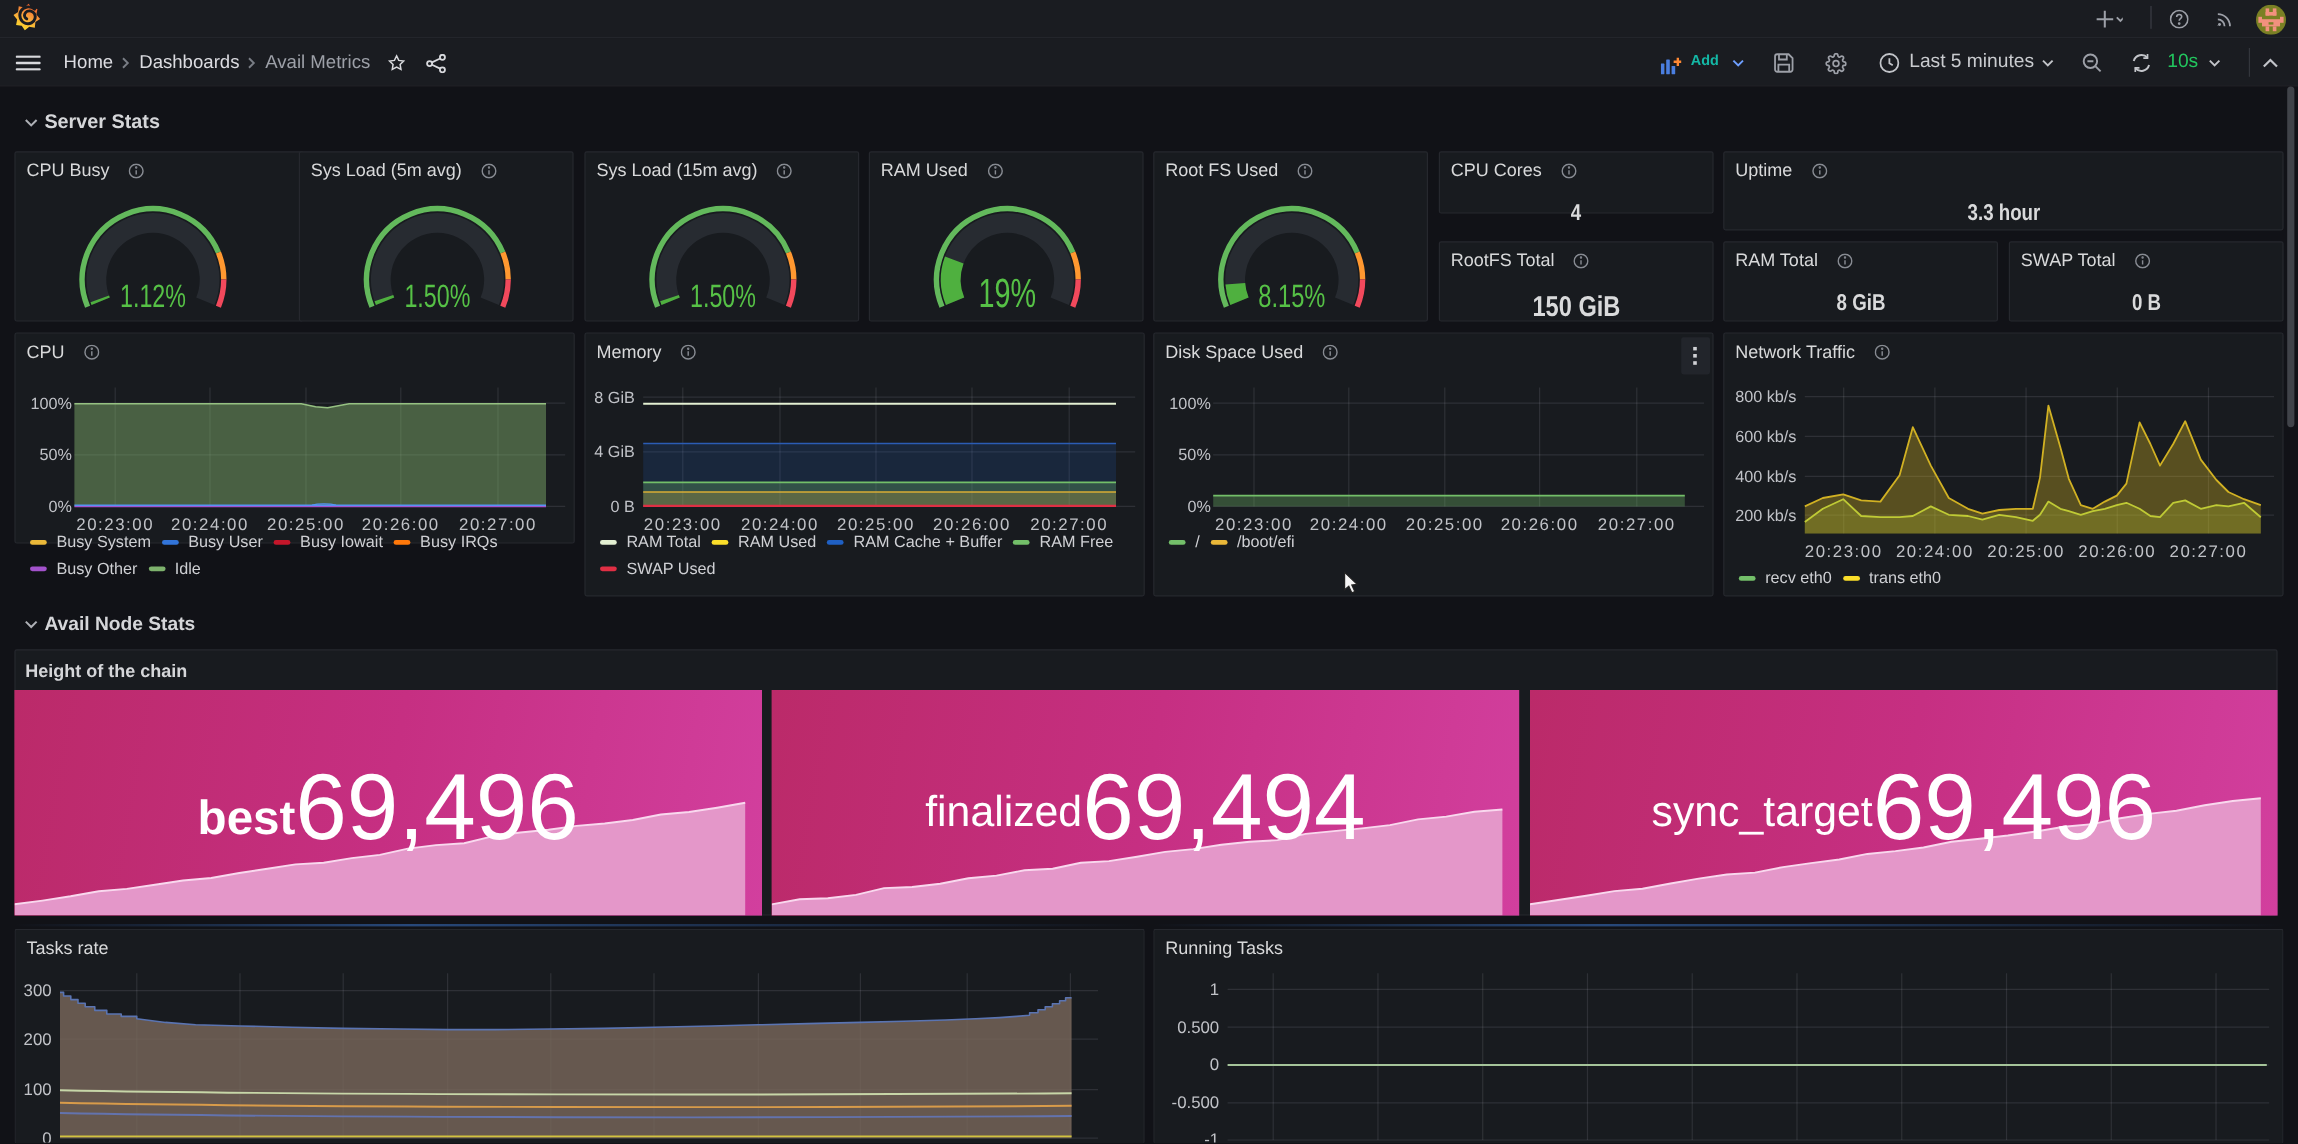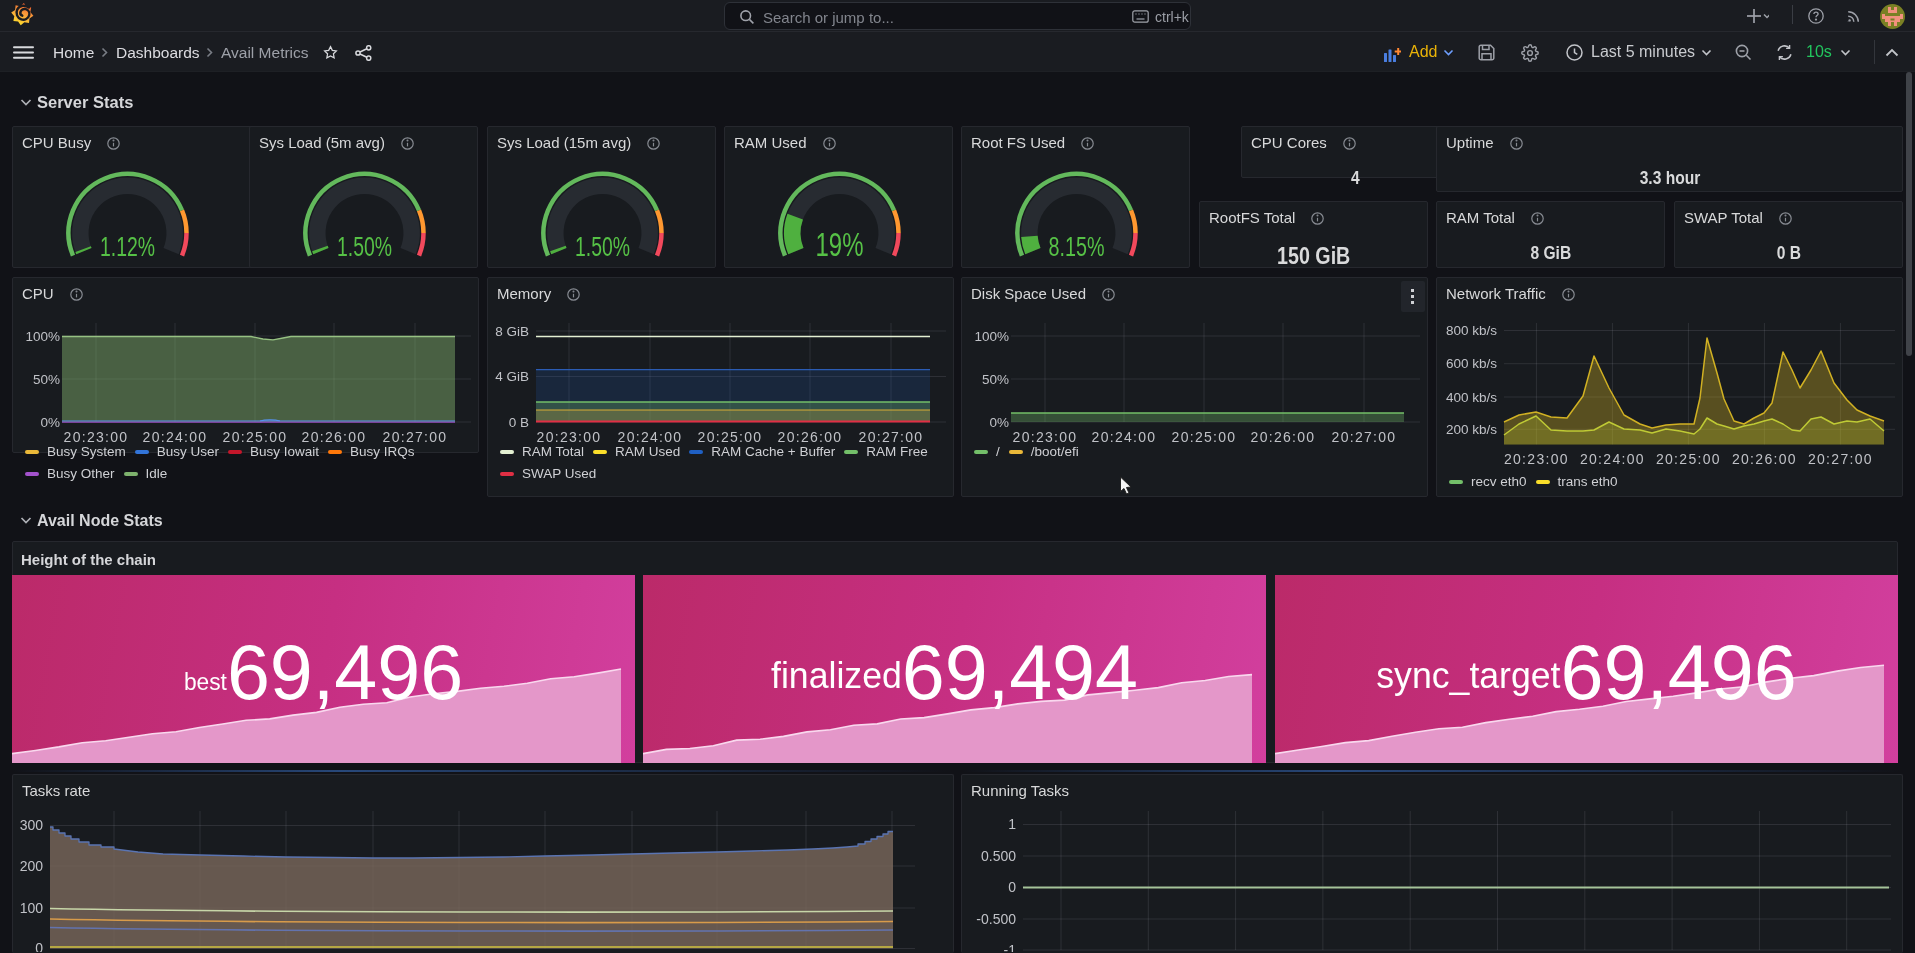--- a/index.html
+++ b/index.html
@@ -16,36 +16,20 @@
 <defs>
         <linearGradient id="gf" x1="0.25" y1="1" x2="0.7" y2="0">
           <stop offset="0" stop-color="#fce22a"></stop>
           <stop offset="0.5" stop-color="#f8a43c"></stop>
           <stop offset="1" stop-color="#f1582b"></stop>
         </linearGradient>
       </defs>
 <path fill="url(#gf)" d="M12.9 1.1 L15.5 5.0 L20.2 5.5 L19.3 10.1 L22.4 13.8 L18.5 16.4 L18.0 21.1 L13.4 20.2 L9.7 23.3 L7.1 19.4 L2.4 18.9 L3.3 14.3 L0.2 10.6 L4.1 8.0 L4.6 3.3 L9.2 4.2 Z"></path>
 <path d="M17.9 5.6 C14.2 2.5, 8.4 3.3, 6.3 7.4 C4.4 11.2, 6.2 16.1, 10.3 17.4 C13.7 18.5, 17.3 16.7, 18.2 13.3 C18.9 10.6, 17.4 7.9, 14.8 7.2 C12.7 6.6, 10.4 7.6, 9.6 9.6 C9.0 11.2, 9.7 13.0, 11.3 13.7" stroke="#1a1c21" stroke-width="2.4" fill="none" stroke-linecap="round"></path>
 </svg>
-<div style="position:absolute;left:724px;top:2px;width:467px;height:28px;background:#111217;border:1px solid #2e3138;border-radius:6px">
-  <svg class="icon" style="left:14px;top:6px" width="16" height="16" viewBox="0 0 16 16" fill="none" stroke="#9fa2aa" stroke-width="1.6">
-        <circle cx="6.7" cy="6.7" r="4.8"></circle>
-        <line x1="10.4" y1="10.4" x2="14.4" y2="14.4"></line>
-      </svg>
-  <span style="position:absolute;left:38px;top:5.5px;font-size:15px;color:#82858d">Search or jump to...</span>
-  <svg class="icon" style="left:407px;top:7px" width="17" height="13" viewBox="0 0 17 13" fill="none" stroke="#9fa2aa" stroke-width="1.2">
-        <rect x="0.8" y="0.8" width="15.4" height="11.4" rx="2"></rect>
-        <line x1="3.4" y1="4" x2="4.6" y2="4"></line>
-        <line x1="6.4" y1="4" x2="7.6" y2="4"></line>
-        <line x1="9.4" y1="4" x2="10.6" y2="4"></line>
-        <line x1="12.4" y1="4" x2="13.6" y2="4"></line>
-        <line x1="4.5" y1="9" x2="12.5" y2="9"></line>
-      </svg>
-  <span style="position:absolute;left:430px;top:6px;font-size:14px;color:#9b9ea6">ctrl+k</span>
-</div>
 <svg class="icon" style="left:1747px;top:4px" width="22" height="24" viewBox="0 0 22 24" fill="none" stroke="#9da0a8" stroke-width="1.7">
       <line x1="7" y1="5" x2="7" y2="19"></line>
       <line x1="0" y1="12" x2="14" y2="12"></line>
       <path d="M17 10.5l3 3 3-3" stroke-width="1.5"></path>
     </svg>
 <div style="position:absolute;left:1792px;top:5px;width:1px;height:19px;background:#3a3d44"></div>
 <svg class="icon" style="left:1808px;top:8px" width="16" height="16" viewBox="0 0 16 16" fill="none" stroke="#9da0a8" stroke-width="1.3">
       <circle cx="8" cy="8" r="7.2"></circle>
       <path d="M5.9 6.1c0-1.2 1-2 2.1-2s2.1.8 2.1 1.9c0 1.6-2.1 1.6-2.1 3.2"></path>
       <circle cx="8" cy="11.6" r="0.5" fill="#9da0a8"></circle>
@@ -102,21 +86,21 @@
       <g fill="#4a7ee0">
         <rect x="0" y="5" width="3" height="9" rx="0.5"></rect>
         <rect x="4.5" y="1.5" width="3" height="12.5" rx="0.5"></rect>
         <rect x="9" y="7" width="3" height="7" rx="0.5"></rect>
       </g>
       <g stroke="#ff8833" stroke-width="2">
         <line x1="14.2" y1="0" x2="14.2" y2="7"></line>
         <line x1="10.7" y1="3.5" x2="17.7" y2="3.5"></line>
       </g>
     </svg>
-<span style="position:absolute;left:1409px;top:11px;font-size:16px;font-weight:400;color:#eab308">Add</span>
+<span style="position:absolute;left:1409px;top:11px;font-size:12px;font-weight:700;color:#14b8a6">Add</span>
 <svg class="icon" style="left:1443px;top:17px" width="11" height="8" viewBox="0 0 11 8" fill="none" stroke="#6e9fff" stroke-width="1.6">
       <path d="M1.5 1.5l4 4 4-4"></path>
     </svg>
 <svg class="icon" style="left:1478px;top:12px" width="17" height="17" viewBox="0 0 17 17" fill="none" stroke="#9da0a8" stroke-width="1.5">
       <path d="M1.2 3a1.8 1.8 0 0 1 1.8-1.8h9.5l3.3 3.3v9.5a1.8 1.8 0 0 1-1.8 1.8H3a1.8 1.8 0 0 1-1.8-1.8z"></path>
       <path d="M4.5 1.4v4.2h6.5V1.4M4 15.6v-5.8h9v5.8"></path>
     </svg>
 <svg class="icon" style="left:1521px;top:11.5px" width="18" height="18" viewBox="0 0 24 24" fill="none" stroke="#9da0a8" stroke-width="1.9">
       <circle cx="12" cy="12" r="3.2"></circle>
       <path d="M19.4 15a1.7 1.7 0 0 0 .34 1.87l.06.06a2 2 0 1 1-2.83 2.83l-.06-.06a1.7 1.7 0 0 0-1.87-.34 1.7 1.7 0 0 0-1 1.55V21a2 2 0 1 1-4 0v-.09a1.7 1.7 0 0 0-1.1-1.55 1.7 1.7 0 0 0-1.87.34l-.06.06a2 2 0 1 1-2.83-2.83l.06-.06a1.7 1.7 0 0 0 .34-1.87 1.7 1.7 0 0 0-1.55-1H3a2 2 0 1 1 0-4h.09a1.7 1.7 0 0 0 1.55-1.1 1.7 1.7 0 0 0-.34-1.87l-.06-.06a2 2 0 1 1 2.83-2.83l.06.06a1.7 1.7 0 0 0 1.87.34h.08a1.7 1.7 0 0 0 1-1.55V3a2 2 0 1 1 4 0v.09a1.7 1.7 0 0 0 1 1.55 1.7 1.7 0 0 0 1.87-.34l.06-.06a2 2 0 1 1 2.83 2.83l-.06.06a1.7 1.7 0 0 0-.34 1.87v.08a1.7 1.7 0 0 0 1.55 1H21a2 2 0 1 1 0 4h-.09a1.7 1.7 0 0 0-1.55 1z"></path>
@@ -221,21 +205,21 @@
       </svg></div>
   <svg width="229" height="142" viewBox="0 0 229 142" style="position:absolute;left:0;top:0">
     <path d="M 70.89 124.06 A 47.20 47.20 0 1 1 158.11 124.06" stroke="#272b31" stroke-width="16.5" fill="none"></path>
       <path d="M 70.89 124.06 A 47.20 47.20 0 0 1 67.42 109.43" stroke="#4fb03f" stroke-width="16.5" fill="none"></path>
       <path d="M 59.99 128.58 A 59.00 59.00 0 0 1 169.01 83.42" stroke="#63b95c" stroke-width="4.5" fill="none"></path>
       <path d="M 169.01 83.42 A 59.00 59.00 0 0 1 173.50 106.00" stroke="#ff9830" stroke-width="4.5" fill="none"></path>
       <path d="M 173.50 106.00 A 59.00 59.00 0 0 1 169.01 128.58" stroke="#f2495c" stroke-width="4.5" fill="none"></path>
       <text x="86.5" y="129" font-size="27" font-weight="500" fill="#56c146" textLength="56" lengthAdjust="spacingAndGlyphs">8.15%</text>
   </svg>
 </div>
-<div class="panel" style="left:1241px;top:126px;width:229px;height:52px">
+<div class="panel" style="left:1199px;top:126px;width:229px;height:52px">
   <div class="ptitle">CPU Cores<svg class="infoi" width="13" height="13" viewBox="0 0 13 13" fill="none" stroke="#878b92" stroke-width="1.2">
         <circle cx="6.5" cy="6.5" r="5.7"></circle>
         <line x1="6.5" y1="5.8" x2="6.5" y2="9.4"></line>
         <circle cx="6.5" cy="3.6" r="0.4" fill="#878b92"></circle>
       </svg></div>
   <div style="position:absolute;left:0;right:0;top:40px;text-align:center;font-size:19px;font-weight:700;color:#d9dadb"><span style="display:inline-block;transform:scaleX(0.82)">4</span></div>
 </div>
 <div class="panel" style="left:1436px;top:126px;width:467px;height:66px">
   <div class="ptitle">Uptime<svg class="infoi" width="13" height="13" viewBox="0 0 13 13" fill="none" stroke="#878b92" stroke-width="1.2">
         <circle cx="6.5" cy="6.5" r="5.7"></circle>
@@ -433,21 +417,21 @@
 
 <div style="position:absolute;left:12px;top:541px;width:1886px;height:222px;background:#181b1f;border:1px solid #26282e;border-radius:2px">
 <div style="position:absolute;left:8px;top:9px;font-size:15px;font-weight:600;color:#d5d6d9">Height of the chain</div>
 </div>
 <div style="position:absolute;left:12px;top:575px;width:623px;height:188px;background:linear-gradient(100deg,#bb2a69 0%,#c62f82 50%,#d23f9e 100%);overflow:hidden">
 <svg width="623" height="188" style="position:absolute;left:0;top:0">
 <polygon points="0,188 0.0,178.6 23.4,175.5 46.8,171.9 70.3,167.7 93.7,165.7 117.1,162.3 140.5,158.8 164.0,156.7 187.4,152.5 210.8,149.0 234.2,145.3 257.7,143.9 281.1,140.1 304.5,137.4 327.9,132.2 351.3,129.3 374.8,127.7 398.2,122.0 421.6,118.8 445.0,116.4 468.5,113.2 491.9,111.2 515.3,108.3 538.7,103.7 562.2,101.7 585.6,98.1 609.0,94.0 609.0,188" fill="#e497c9"></polygon>
 <polyline points="0.0,178.6 23.4,175.5 46.8,171.9 70.3,167.7 93.7,165.7 117.1,162.3 140.5,158.8 164.0,156.7 187.4,152.5 210.8,149.0 234.2,145.3 257.7,143.9 281.1,140.1 304.5,137.4 327.9,132.2 351.3,129.3 374.8,127.7 398.2,122.0 421.6,118.8 445.0,116.4 468.5,113.2 491.9,111.2 515.3,108.3 538.7,103.7 562.2,101.7 585.6,98.1 609.0,94.0" fill="none" stroke="#f9d8ee" stroke-width="1.6"></polyline>
 </svg>
 <div style="position:absolute;left:0;right:0;top:0;bottom:0;display:flex;align-items:center;justify-content:center;color:#fff;padding-top:6px;transform:scaleX(0.99)">
-<span style="font-size:23px;font-weight:400;margin-top:20px">best</span>
+<span style="font-size:40px;font-weight:700;margin-top:20px">best</span>
       <span style="font-size:78px;font-weight:500">69,496</span>
 </div>
 </div>
 <div style="position:absolute;left:643px;top:575px;width:623px;height:188px;background:linear-gradient(100deg,#bb2a69 0%,#c62f82 50%,#d23f9e 100%);overflow:hidden">
 <svg width="623" height="188" style="position:absolute;left:0;top:0">
 <polygon points="0,188 0.0,178.6 23.4,174.4 46.8,173.5 70.3,170.7 93.7,165.1 117.1,164.2 140.5,161.4 164.0,156.9 187.4,154.7 210.8,150.2 234.2,148.9 257.7,144.0 281.1,142.6 304.5,138.9 327.9,134.9 351.3,132.6 374.8,128.9 398.2,126.4 421.6,125.1 445.0,119.9 468.5,117.6 491.9,115.3 515.3,112.6 538.7,107.8 562.2,105.5 585.6,101.5 609.0,99.6 609.0,188" fill="#e497c9"></polygon>
 <polyline points="0.0,178.6 23.4,174.4 46.8,173.5 70.3,170.7 93.7,165.1 117.1,164.2 140.5,161.4 164.0,156.9 187.4,154.7 210.8,150.2 234.2,148.9 257.7,144.0 281.1,142.6 304.5,138.9 327.9,134.9 351.3,132.6 374.8,128.9 398.2,126.4 421.6,125.1 445.0,119.9 468.5,117.6 491.9,115.3 515.3,112.6 538.7,107.8 562.2,105.5 585.6,101.5 609.0,99.6" fill="none" stroke="#f9d8ee" stroke-width="1.6"></polyline>
 </svg>
 <div style="position:absolute;left:0;right:0;top:0;bottom:0;display:flex;align-items:center;justify-content:center;color:#fff;padding-top:6px;transform:scaleX(0.99)">
 <span style="font-size:36px;font-weight:400;margin-top:8px">finalized</span>

